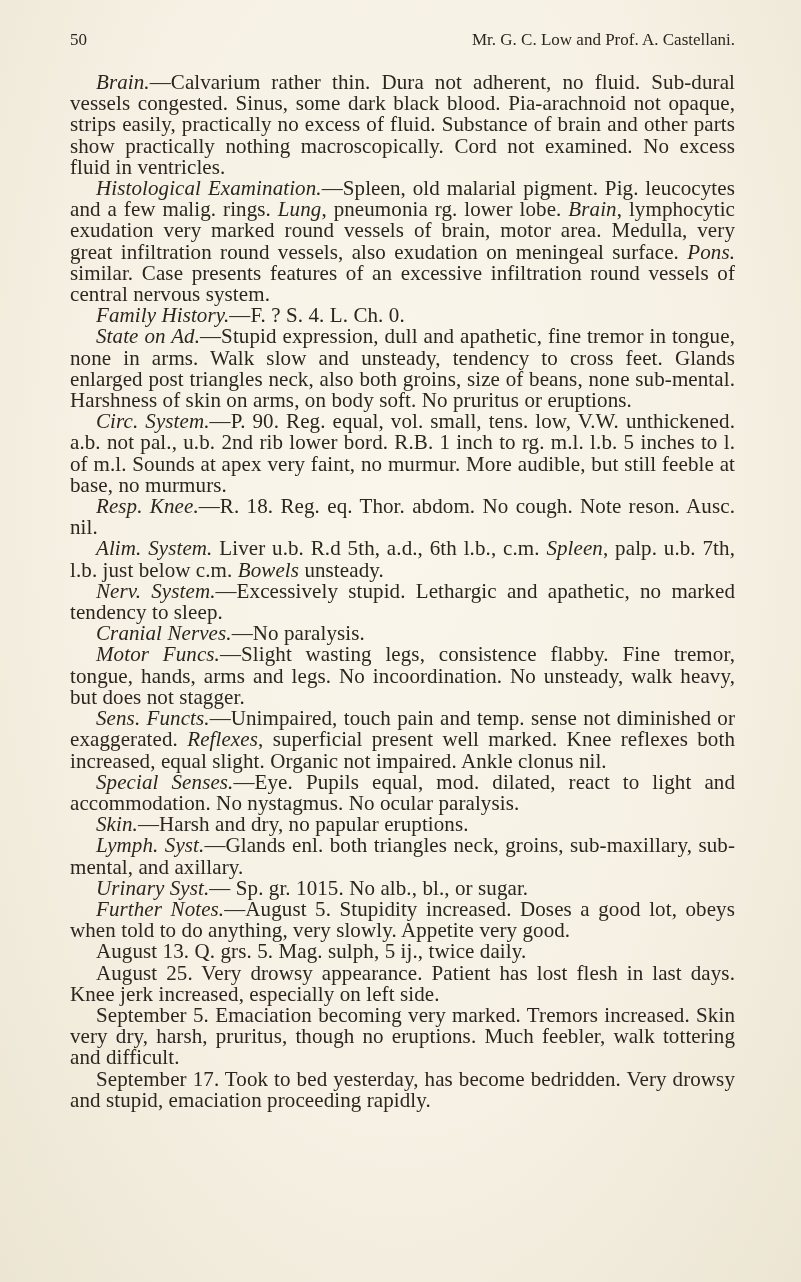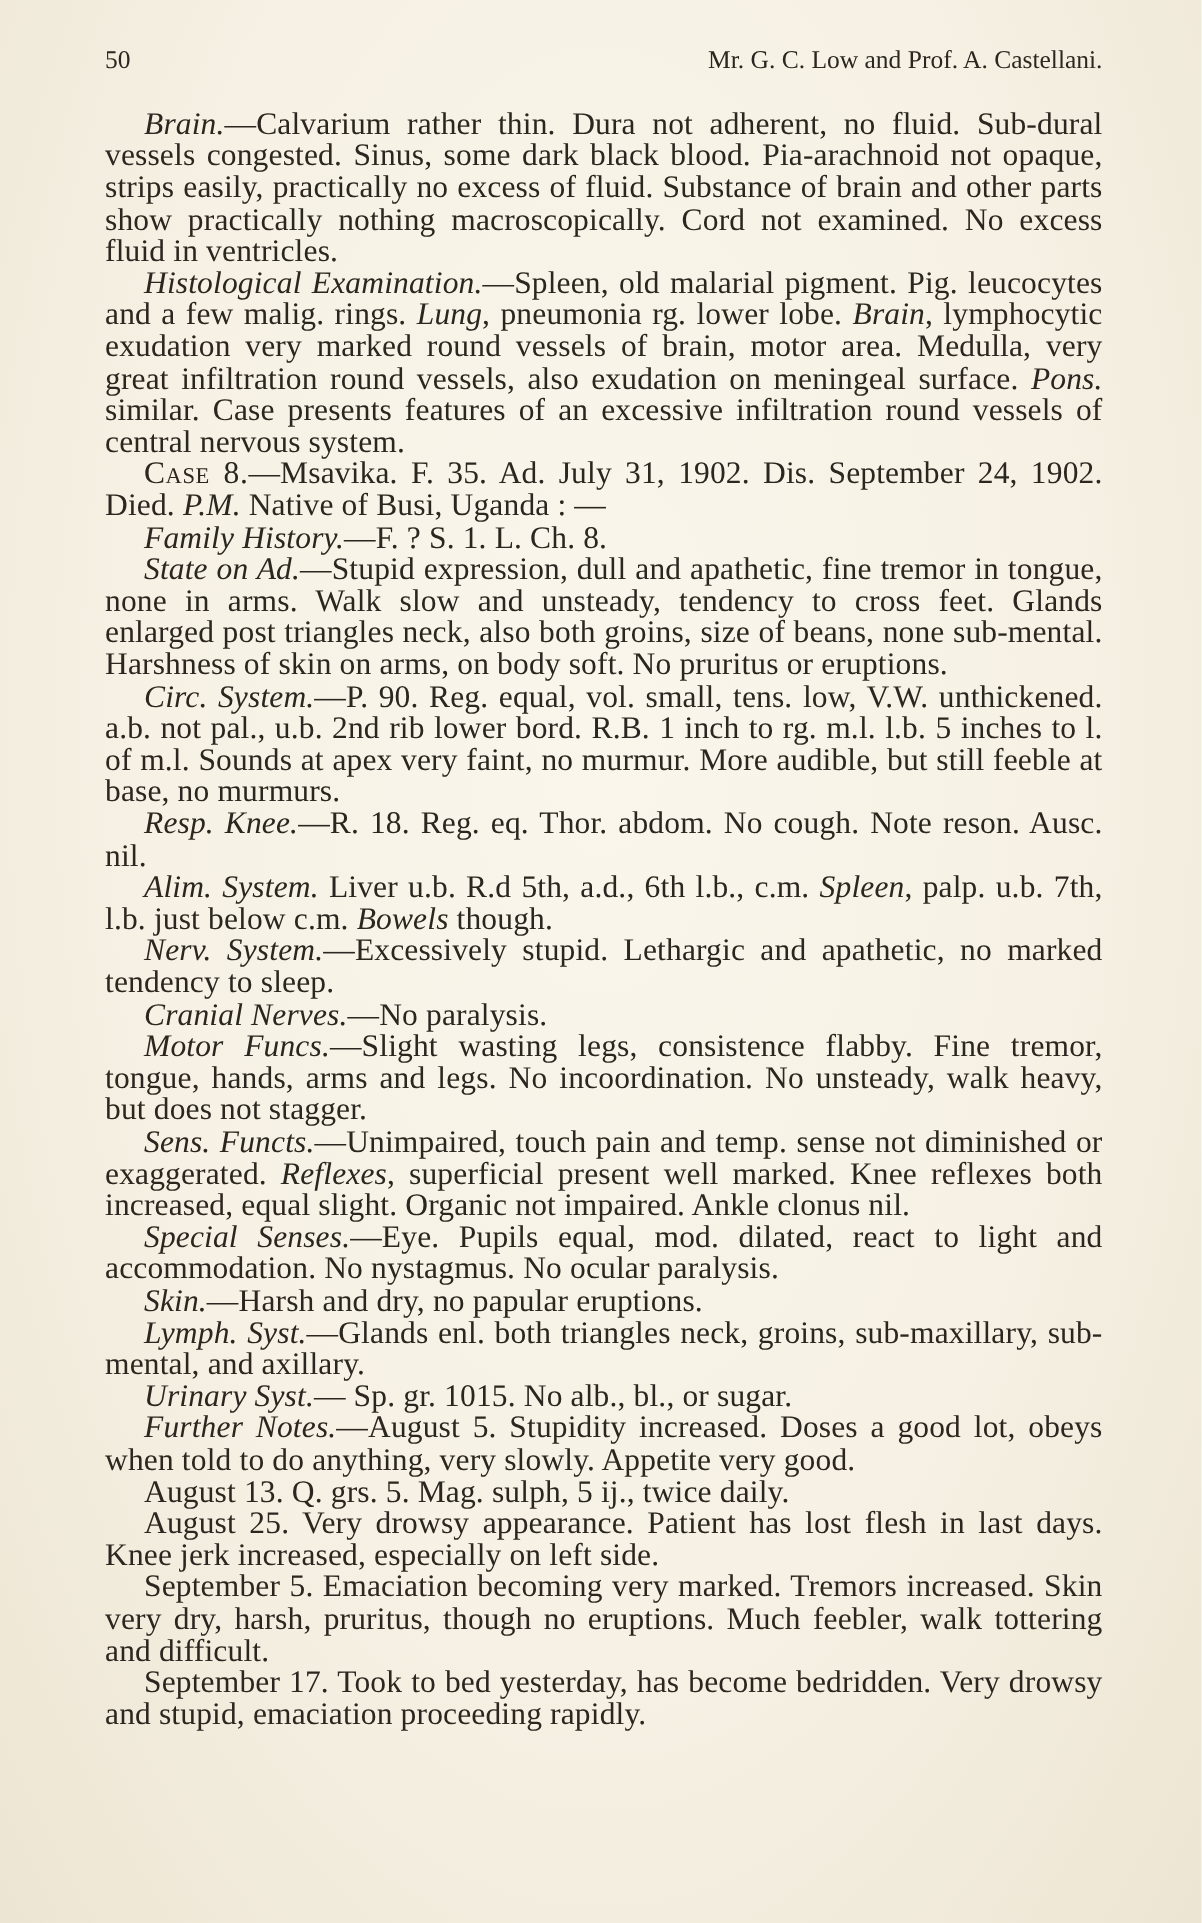--- a/index.html
+++ b/index.html
@@ -55,26 +55,25 @@
 <body>
 
 <div class="page">
   <div class="running-head">
     <span class="page-number">50</span>
     <span class="running-title">Mr. G. C. Low and Prof. A. Castellani.</span>
   </div>
   <div class="text-block">
       <p class="para"><span class="it">Brain.</span><span>—Calvarium rather thin. Dura not adherent, no fluid. Sub-dural vessels congested. Sinus, some dark black blood. Pia-arachnoid not opaque, strips easily, practically no excess of fluid. Substance of brain and other parts show practically nothing macroscopically. Cord not examined. No excess fluid in ventricles.</span></p>
       <p class="para"><span class="it">Histological Examination.</span><span>—Spleen, old malarial pigment. Pig. leucocytes and a few malig. rings. </span><span class="it">Lung</span><span>, pneumonia rg. lower lobe. </span><span class="it">Brain</span><span>, lymphocytic exudation very marked round vessels of brain, motor area. Medulla, very great infiltration round vessels, also exudation on meningeal surface. </span><span class="it">Pons.</span><span> similar. Case presents features of an excessive infiltration round vessels of central nervous system.</span></p>
-      <p class="para"><span class="sc">Case 8.</span><span>—Msavika. F. 35. Ad. July 31, 1902. Dis. September 24, 1902. Died. </span><span class="it">P.M.</span><span> Native of Busi, Uganda : —</span></p>
-      <p class="para"><span class="it">Family History.</span><span>—F. ? S. 1. L. Ch. 8.</span></p>
+      <p class="para"><span class="it">Family History.</span><span>—F. ? S. 4. L. Ch. 0.</span></p>
       <p class="para"><span class="it">State on Ad.</span><span>—Stupid expression, dull and apathetic, fine tremor in tongue, none in arms. Walk slow and unsteady, tendency to cross feet. Glands enlarged post triangles neck, also both groins, size of beans, none sub-mental. Harshness of skin on arms, on body soft. No pruritus or eruptions.</span></p>
       <p class="para"><span class="it">Circ. System.</span><span>—P. 90. Reg. equal, vol. small, tens. low, V.W. unthickened. a.b. not pal., u.b. 2nd rib lower bord. R.B. 1 inch to rg. m.l. l.b. 5 inches to l. of m.l. Sounds at apex very faint, no murmur. More audible, but still feeble at base, no murmurs.</span></p>
       <p class="para"><span class="it">Resp. Knee.</span><span>—R. 18. Reg. eq. Thor. abdom. No cough. Note reson. Ausc. nil.</span></p>
-      <p class="para"><span class="it">Alim. System.</span><span> Liver u.b. R.d 5th, a.d., 6th l.b., c.m. </span><span class="it">Spleen</span><span>, palp. u.b. 7th, l.b. just below c.m. </span><span class="it">Bowels</span><span> though.</span></p>
+      <p class="para"><span class="it">Alim. System.</span><span> Liver u.b. R.d 5th, a.d., 6th l.b., c.m. </span><span class="it">Spleen</span><span>, palp. u.b. 7th, l.b. just below c.m. </span><span class="it">Bowels</span><span> unsteady.</span></p>
       <p class="para"><span class="it">Nerv. System.</span><span>—Excessively stupid. Lethargic and apathetic, no marked tendency to sleep.</span></p>
       <p class="para"><span class="it">Cranial Nerves.</span><span>—No paralysis.</span></p>
       <p class="para"><span class="it">Motor Funcs.</span><span>—Slight wasting legs, consistence flabby. Fine tremor, tongue, hands, arms and legs. No incoordination. No unsteady, walk heavy, but does not stagger.</span></p>
       <p class="para"><span class="it">Sens. Functs.</span><span>—Unimpaired, touch pain and temp. sense not diminished or exaggerated. </span><span class="it">Reflexes</span><span>, superficial present well marked. Knee reflexes both increased, equal slight. Organic not impaired. Ankle clonus nil.</span></p>
       <p class="para"><span class="it">Special Senses.</span><span>—Eye. Pupils equal, mod. dilated, react to light and accommodation. No nystagmus. No ocular paralysis.</span></p>
       <p class="para"><span class="it">Skin.</span><span>—Harsh and dry, no papular eruptions.</span></p>
       <p class="para"><span class="it">Lymph. Syst.</span><span>—Glands enl. both triangles neck, groins, sub-maxillary, sub-mental, and axillary.</span></p>
       <p class="para"><span class="it">Urinary Syst.</span><span>— Sp. gr. 1015. No alb., bl., or sugar.</span></p>
       <p class="para"><span class="it">Further Notes.</span><span>—August 5. Stupidity increased. Doses a good lot, obeys when told to do anything, very slowly. Appetite very good.</span></p>
       <p class="para"><span>August 13. Q. grs. 5. Mag. sulph, 5 ij., twice daily.</span></p>

